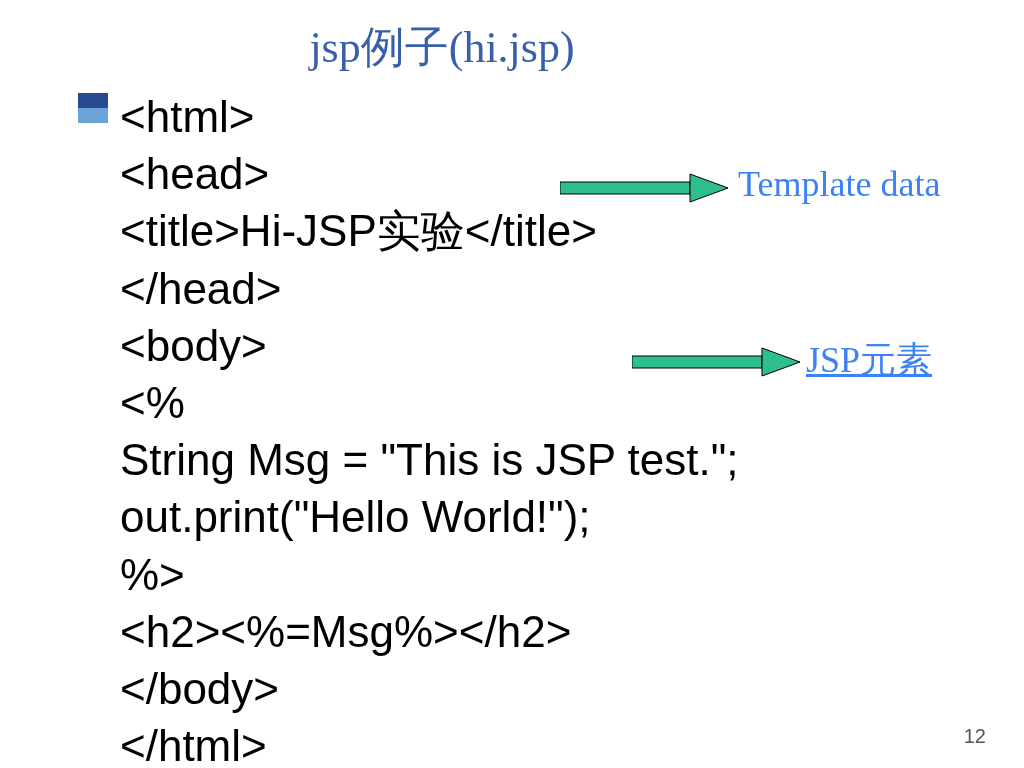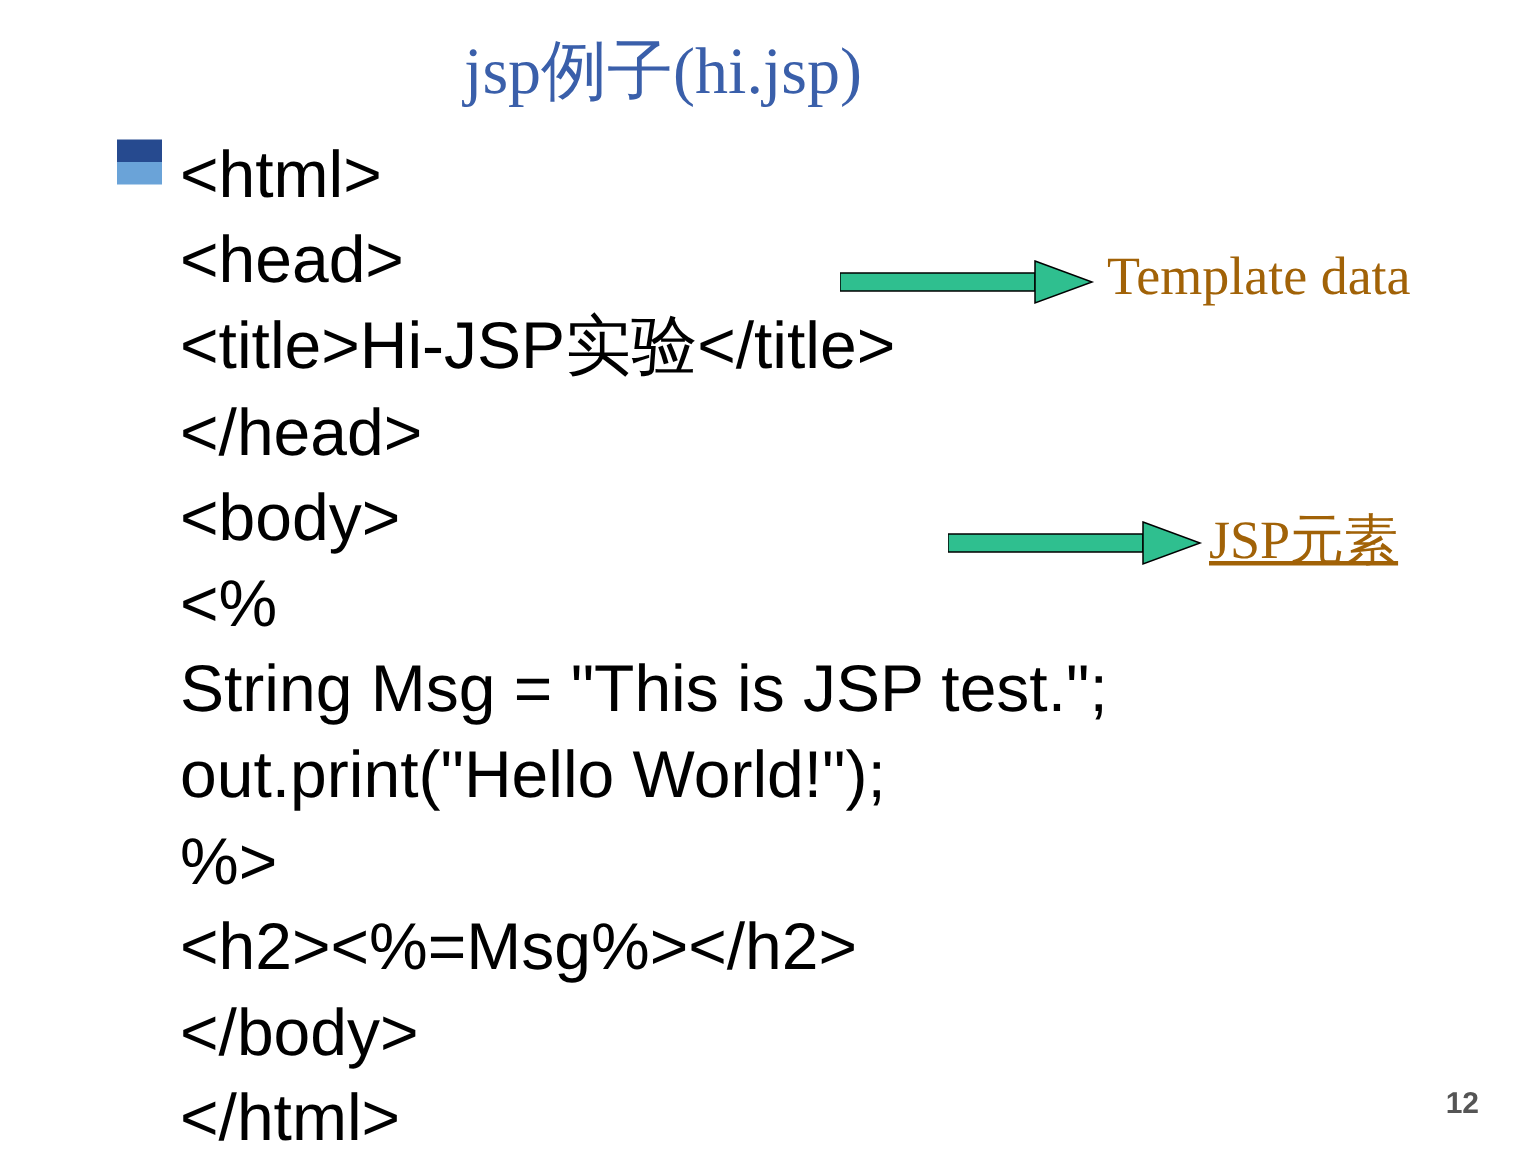--- a/index.html
+++ b/index.html
@@ -43,36 +43,35 @@
     font-family: Arial, "Microsoft YaHei", sans-serif;
     font-size: 44px;
     color: #000;
     line-height: 1.30;
     white-space: pre;
   }
   .annot {
     position: absolute;
     font-family: "Times New Roman", "SimSun", serif;
     font-size: 36px;
-    color: #a16207;
+    color: #3b82f6;
   }
   .annot1 { left: 738px; top: 163px; }
   .annot2 { left: 806px; top: 336px; text-decoration: underline; }
   .arrow {
     position: absolute;
   }
   .arrow svg { display: block; }
   .pagenum {
     position: absolute;
     right: 38px;
     bottom: 20px;
     font-size: 20px;
     color: #555;
     font-family: Arial, sans-serif;
-    font-weight: bold;
   }
 </style>
 </head>
 <body>
 
 <div class="slide">
 
   <div class="title">jsp例子(hi.jsp)</div>
 
   <div class="bullet"></div>

